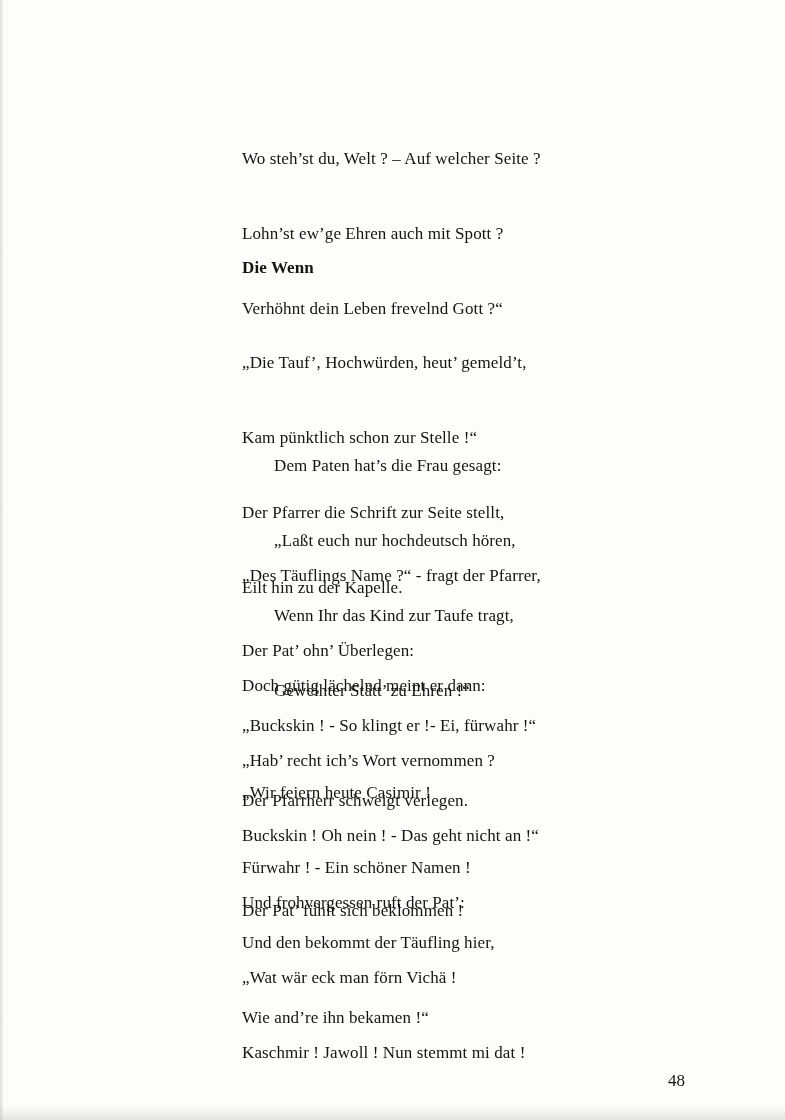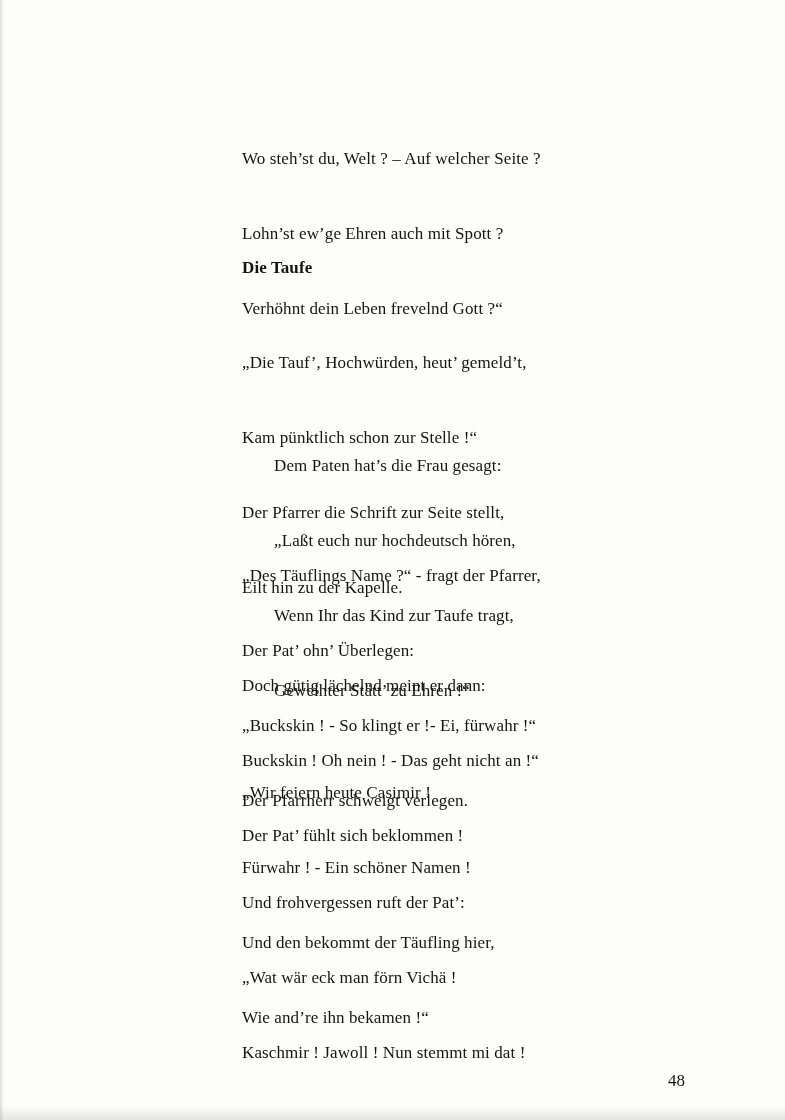--- a/index.html
+++ b/index.html
@@ -56,21 +56,21 @@
 
   <div class="scan-edge-left"></div>
   <div class="scan-edge-bottom"></div>
 
   <div class="textblock" style="top: 96px;">
     <div class="line">Wo steh’st du, Welt ? – Auf welcher Seite ?</div>
     <div class="line">Lohn’st ew’ge Ehren auch mit Spott ?</div>
     <div class="line">Verhöhnt dein Leben frevelnd Gott ?“</div>
   </div>
 
-  <div class="textblock poem-title" style="top: 255px;">Die Taufe</div>
+  <div class="textblock poem-title" style="top: 255px;">Die Wenn</div>
 
   <div class="textblock" style="top: 300px;">
     <div class="line">„Die Tauf’, Hochwürden, heut’ gemeld’t,</div>
     <div class="line">Kam pünktlich schon zur Stelle !“</div>
     <div class="line">Der Pfarrer die Schrift zur Seite stellt,</div>
     <div class="line">Eilt hin zu der Kapelle.</div>
   </div>
 
   <div class="textblock" style="top: 403px; margin-left: 32px;">
     <div class="line">Dem Paten hat’s die Frau gesagt:</div>
@@ -81,20 +81,21 @@
 
   <div class="textblock" style="top: 513px;">
     <div class="line">„Des Täuflings Name ?“ - fragt der Pfarrer,</div>
     <div class="line">Der Pat’ ohn’ Überlegen:</div>
     <div class="line">„Buckskin ! - So klingt er !- Ei, fürwahr !“</div>
     <div class="line">Der Pfarrherr schweigt verlegen.</div>
   </div>
 
   <div class="textblock" style="top: 623px;">
     <div class="line">Doch gütig lächelnd meint er dann:</div>
+    <div class="line">„Hab’ recht ich’s Wort vernommen ?</div>
     <div class="line">Buckskin ! Oh nein ! - Das geht nicht an !“</div>
     <div class="line">Der Pat’ fühlt sich beklommen !</div>
   </div>
 
   <div class="textblock" style="top: 730px;">
     <div class="line">„Wir feiern heute Casimir !</div>
     <div class="line">Fürwahr ! - Ein schöner Namen !</div>
     <div class="line">Und den bekommt der Täufling hier,</div>
     <div class="line">Wie and’re ihn bekamen !“</div>
   </div>

